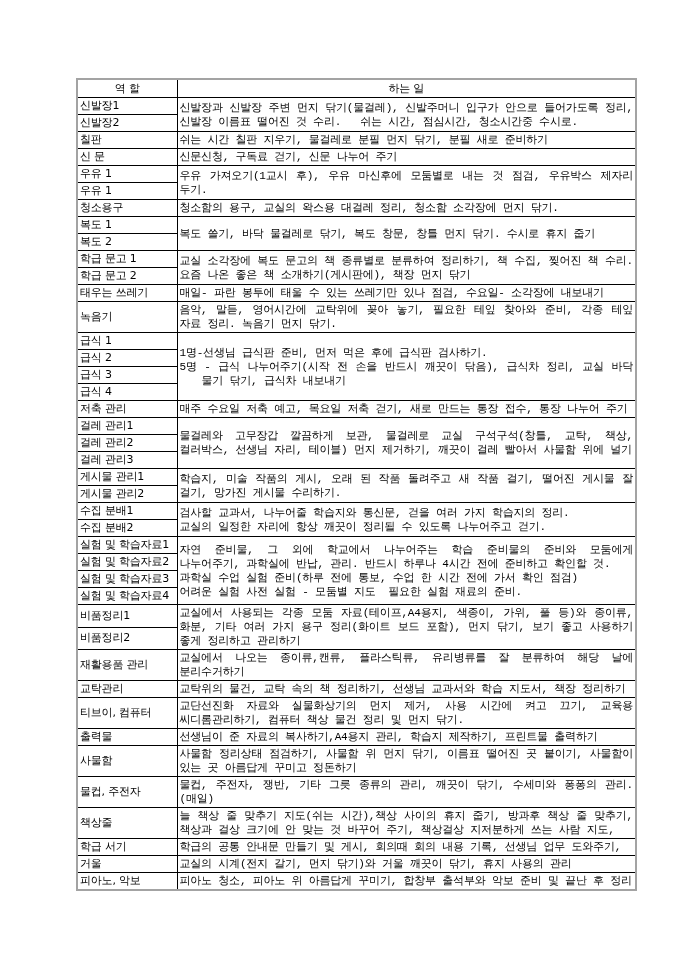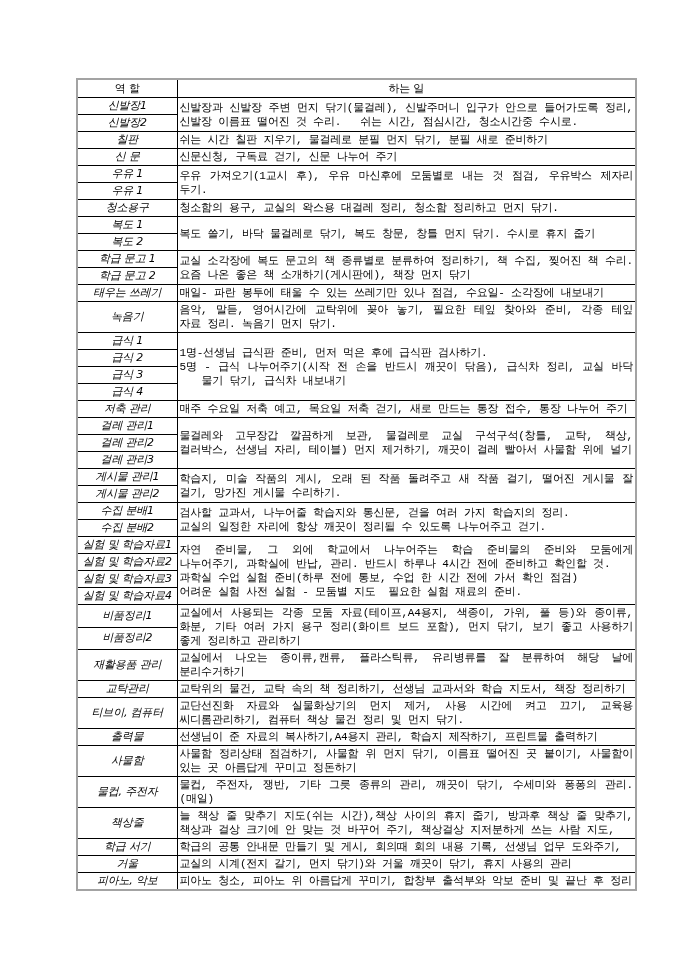--- a/index.html
+++ b/index.html
@@ -33,23 +33,22 @@
     padding: 1px 2px;
     vertical-align: middle;
     font-weight: normal;
     letter-spacing: -0.2px;
   }
   th.hdr {
     text-align: center;
     height: 15px;
   }
   td.role-cell {
-    text-align: center;
+    text-align: left;
     word-break: keep-all;
-    font-style: italic;
   }
   td.task-cell {
     text-align: justify;
     text-justify: inter-word;
     word-break: keep-all;
   }
   td.task-cell .para { margin: 0; font-family: Liberation Mono, monospace; }
   td.task-cell .para.hang {
     padding-left: 22px;
     text-indent: -22px;
@@ -97,21 +96,21 @@
           <td class="task-cell" rowspan="2">
             <div class="para">우유 가져오기(1교시 후), 우유 마신후에 모둠별로 내는 것 점검, 우유박스 제자리 두기.</div>
           </td>
         </tr>
         <tr>
           <td class="role-cell">우유 1</td>
         </tr>
         <tr>
           <td class="role-cell">청소용구</td>
           <td class="task-cell" rowspan="1">
-            <div class="para">청소함의 용구, 교실의 왁스용 대걸레 정리, 청소함 정리하고 먼지 닦기.</div>
+            <div class="para">청소함의 용구, 교실의 왁스용 대걸레 정리, 청소함 소각장에 먼지 닦기.</div>
           </td>
         </tr>
         <tr>
           <td class="role-cell">복도 1</td>
           <td class="task-cell" rowspan="2">
             <div class="para">복도 쓸기, 바닥 물걸레로 닦기, 복도 창문, 창틀 먼지 닦기. 수시로 휴지 줍기</div>
           </td>
         </tr>
         <tr>
           <td class="role-cell">복도 2</td>

